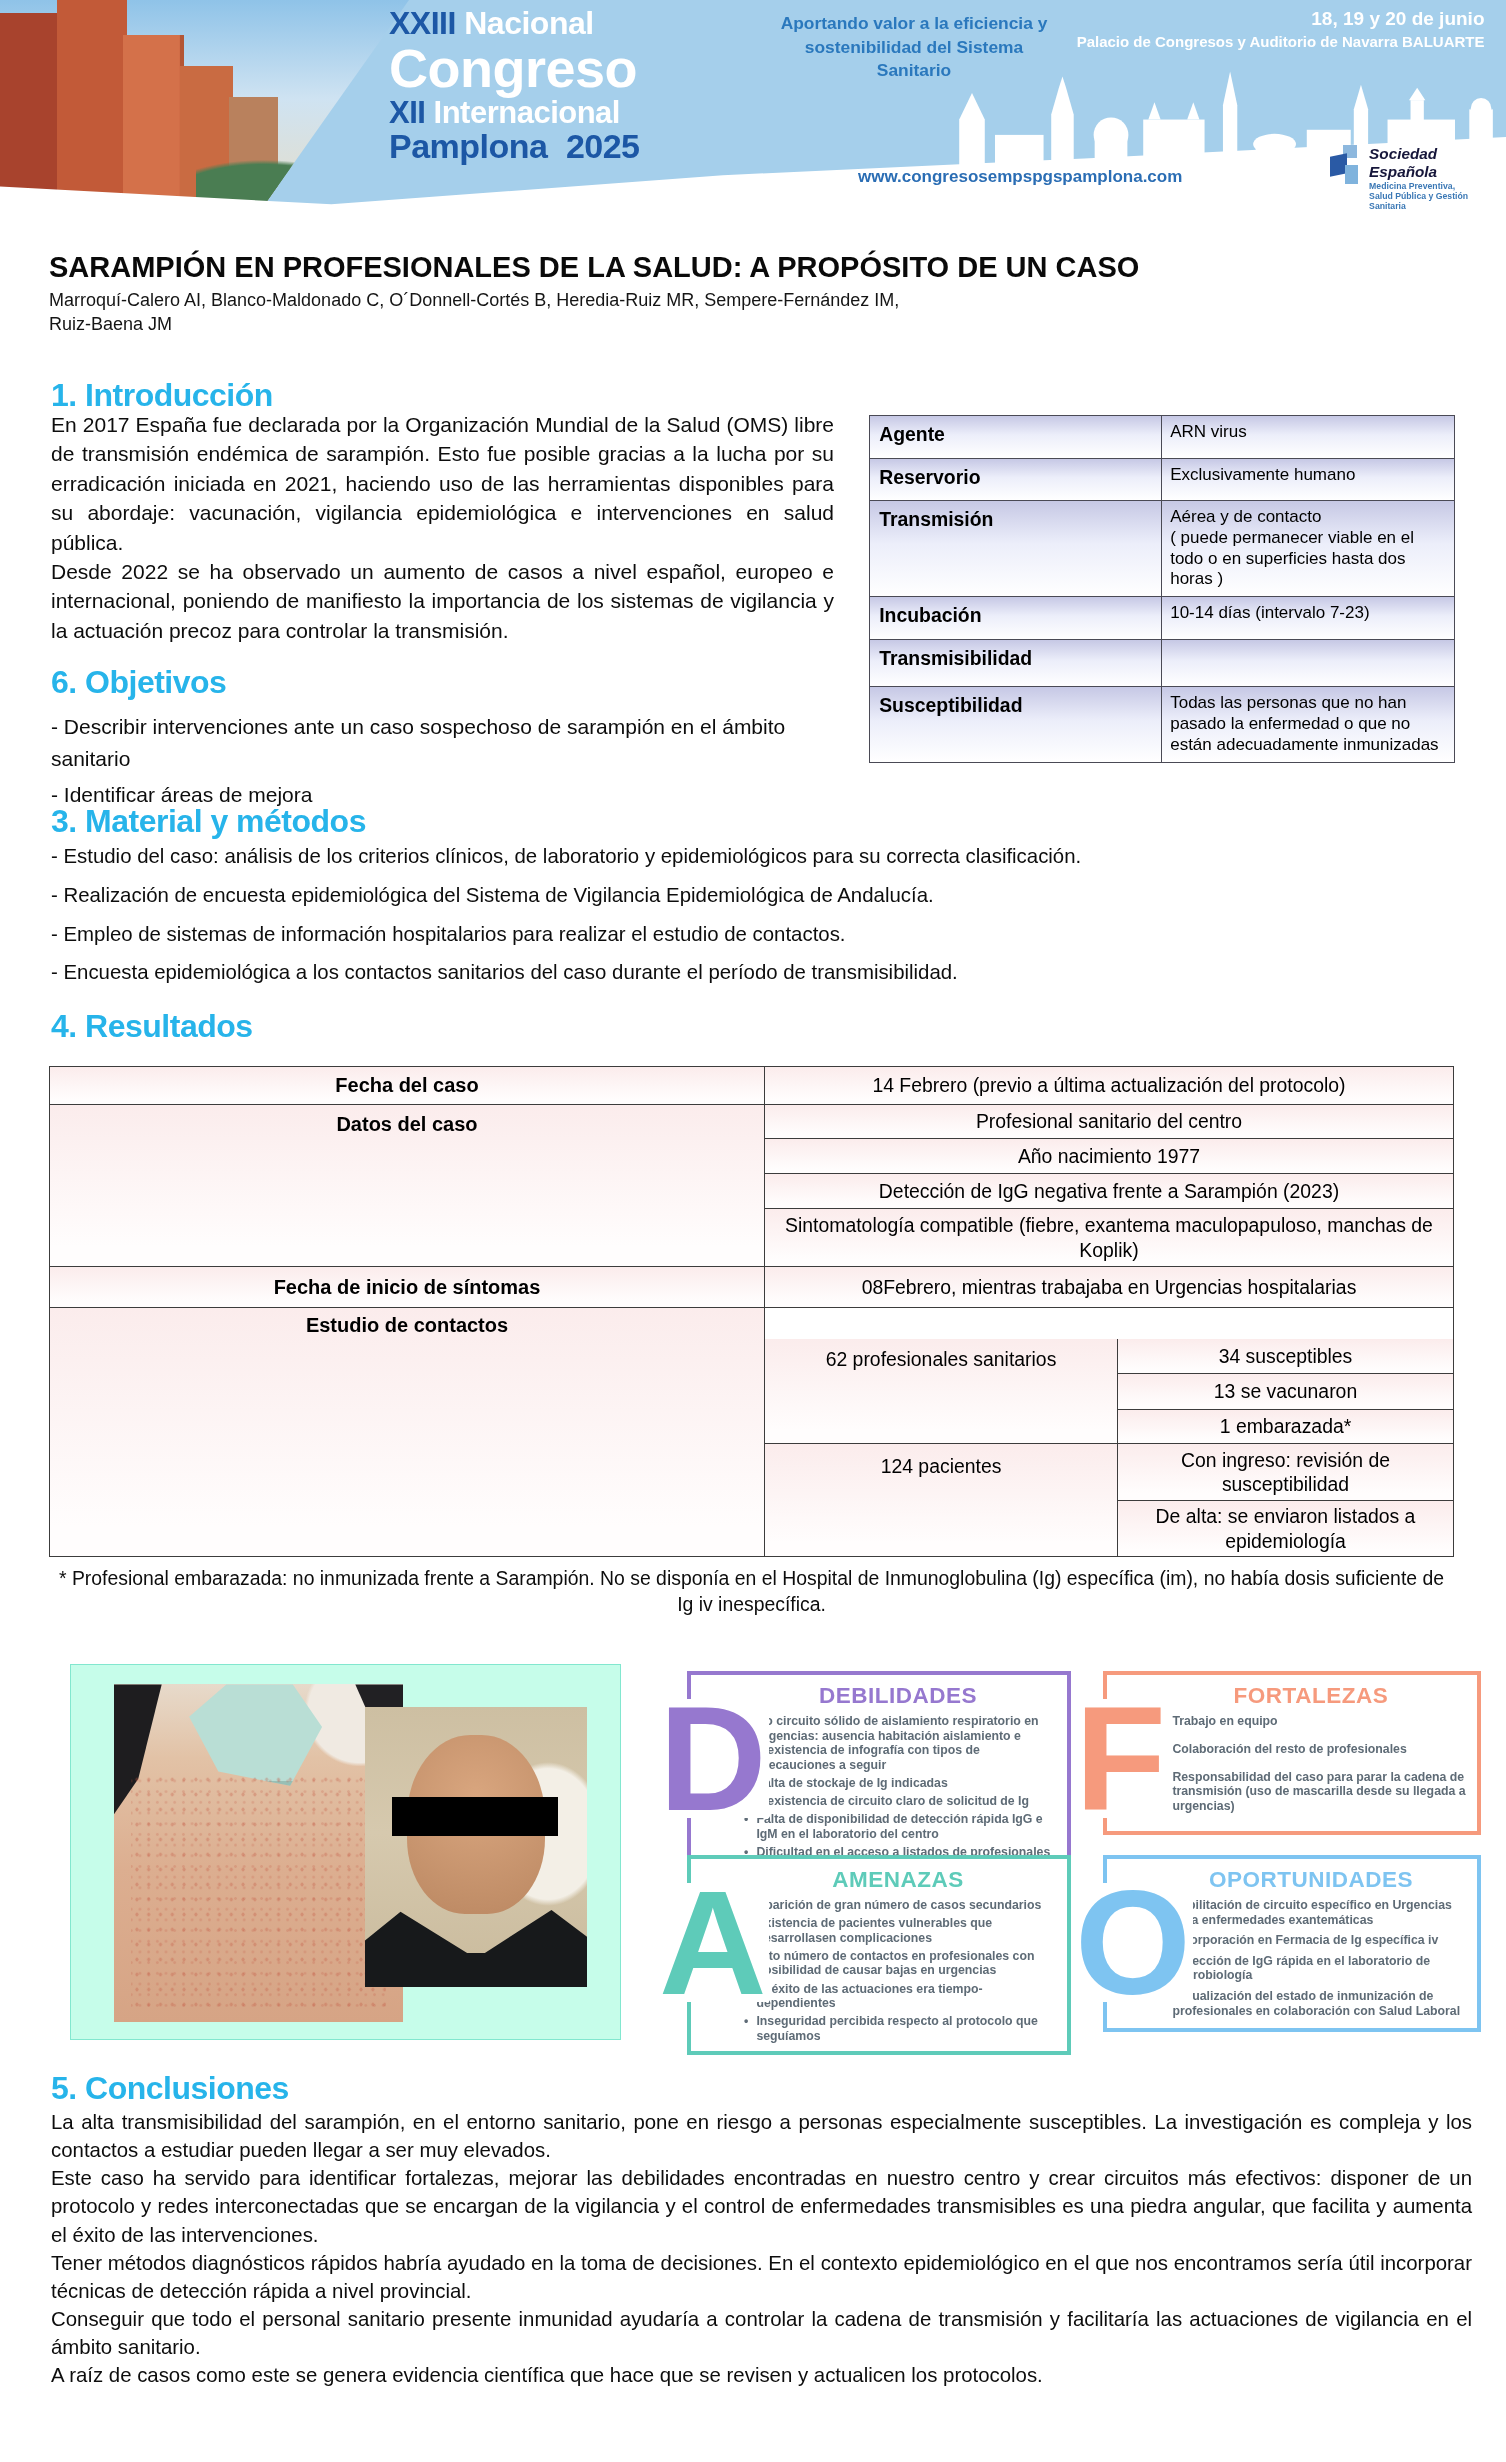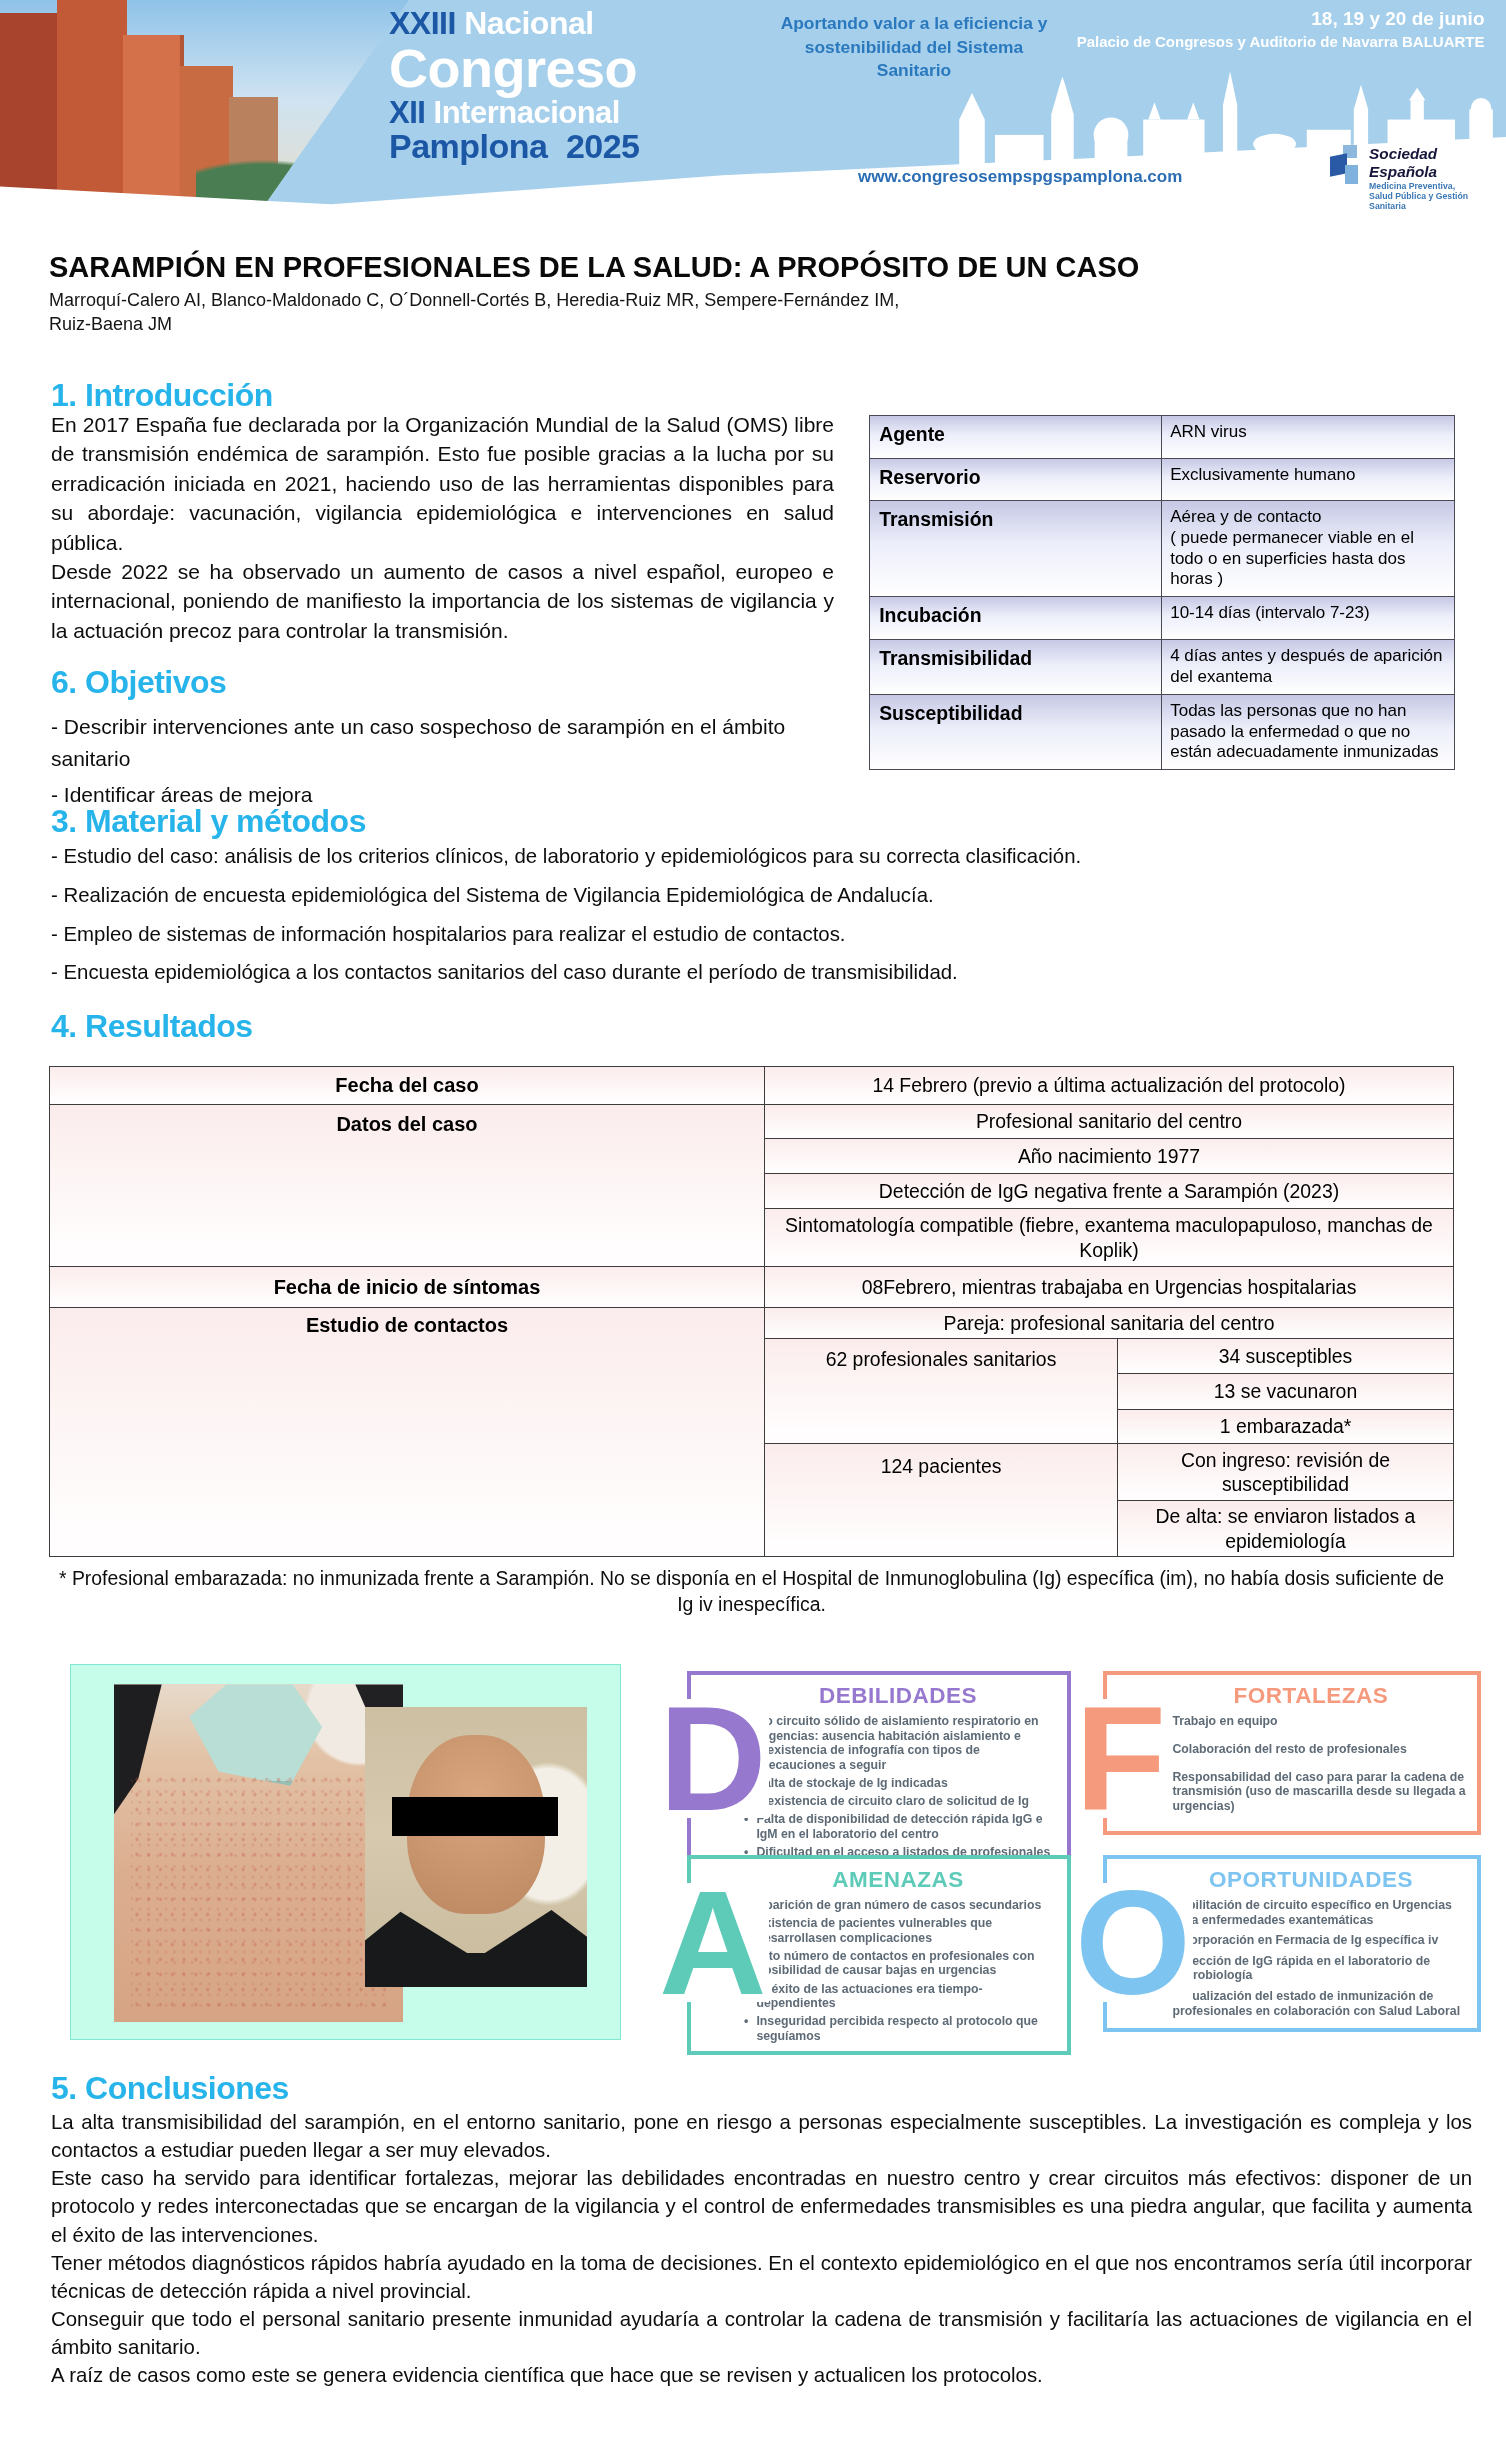--- a/index.html
+++ b/index.html
@@ -236,21 +236,20 @@
       <div class="agent-label">Transmisión</div>
       <div class="agent-value">Aérea y de contacto
  ( puede permanecer viable en el todo o en superficies hasta dos horas )</div>
     </div>
     <div class="agent-row ar4">
       <div class="agent-label">Incubación</div>
       <div class="agent-value">10-14 días (intervalo 7-23)</div>
     </div>
     <div class="agent-row ar5">
       <div class="agent-label">Transmisibilidad</div>
-      <div class="agent-value">4 días antes y después de aparición del exantema</div>
     </div>
     <div class="agent-row ar6">
       <div class="agent-label">Susceptibilidad</div>
       <div class="agent-value">Todas las personas que no han pasado la enfermedad o que no están adecuadamente inmunizadas</div>
     </div>
   </div>
 
   <h2 class="sec-h" style="left:51px; top:664px;">6. Objetivos</h2>
   <div class="obj-items">
     <div>- Describir intervenciones ante un caso sospechoso de sarampión en el ámbito sanitario</div>
@@ -274,21 +273,20 @@
     <div class="cell lbl" style="grid-row:2 / span 4; grid-column:1; align-items:flex-start; padding-top:7.2px;">Datos del caso</div>
     <div class="cell last-col" style="grid-row:2; grid-column:2 / span 2;">Profesional sanitario del centro</div>
     <div class="cell last-col" style="grid-row:3; grid-column:2 / span 2;">Año nacimiento 1977</div>
     <div class="cell last-col" style="grid-row:4; grid-column:2 / span 2;">Detección de IgG negativa frente a Sarampión (2023)</div>
     <div class="cell last-col" style="grid-row:5; grid-column:2 / span 2;">Sintomatología compatible (fiebre, exantema maculopapuloso, manchas de Koplik)</div>
 
     <div class="cell lbl" style="grid-row:6; grid-column:1;">Fecha de inicio de síntomas</div>
     <div class="cell last-col" style="grid-row:6; grid-column:2 / span 2;">08Febrero, mientras trabajaba en Urgencias hospitalarias</div>
 
     <div class="cell lbl last-row" style="grid-row:7 / span 6; grid-column:1; align-items:flex-start; padding-top:5.1px;">Estudio de contactos</div>
-    <div class="cell last-col" style="grid-row:7; grid-column:2 / span 2;">Pareja: profesional sanitaria del centro</div>
 
     <div class="cell" style="grid-row:8 / span 3; grid-column:2; align-items:flex-start; padding-top:8.2px;">62 profesionales sanitarios</div>
     <div class="cell last-col" style="grid-row:8; grid-column:3;">34 susceptibles</div>
     <div class="cell last-col" style="grid-row:9; grid-column:3;">13 se vacunaron</div>
     <div class="cell last-col" style="grid-row:10; grid-column:3;">1 embarazada*</div>
 
     <div class="cell last-row" style="grid-row:11 / span 2; grid-column:2; align-items:flex-start; padding-top:10.2px;">124 pacientes</div>
     <div class="cell last-col" style="grid-row:11; grid-column:3;">Con ingreso: revisión de susceptibilidad</div>
     <div class="cell last-col last-row" style="grid-row:12; grid-column:3;">De alta: se enviaron listados a epidemiología</div>
   </div>

